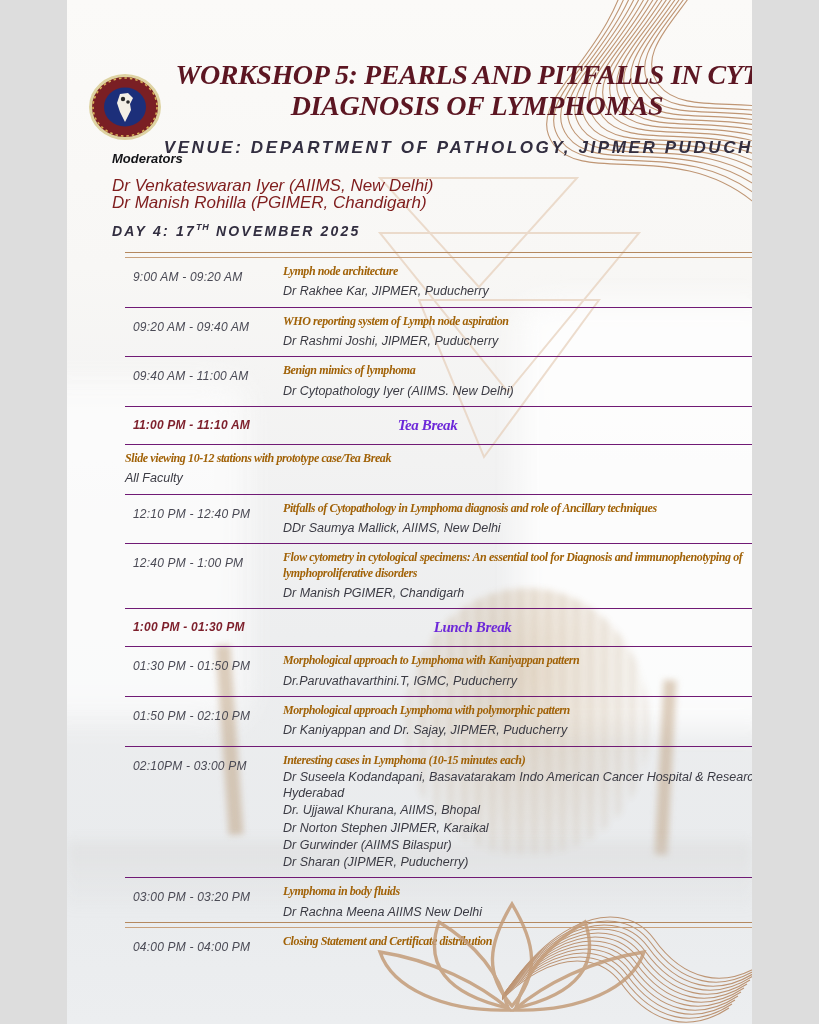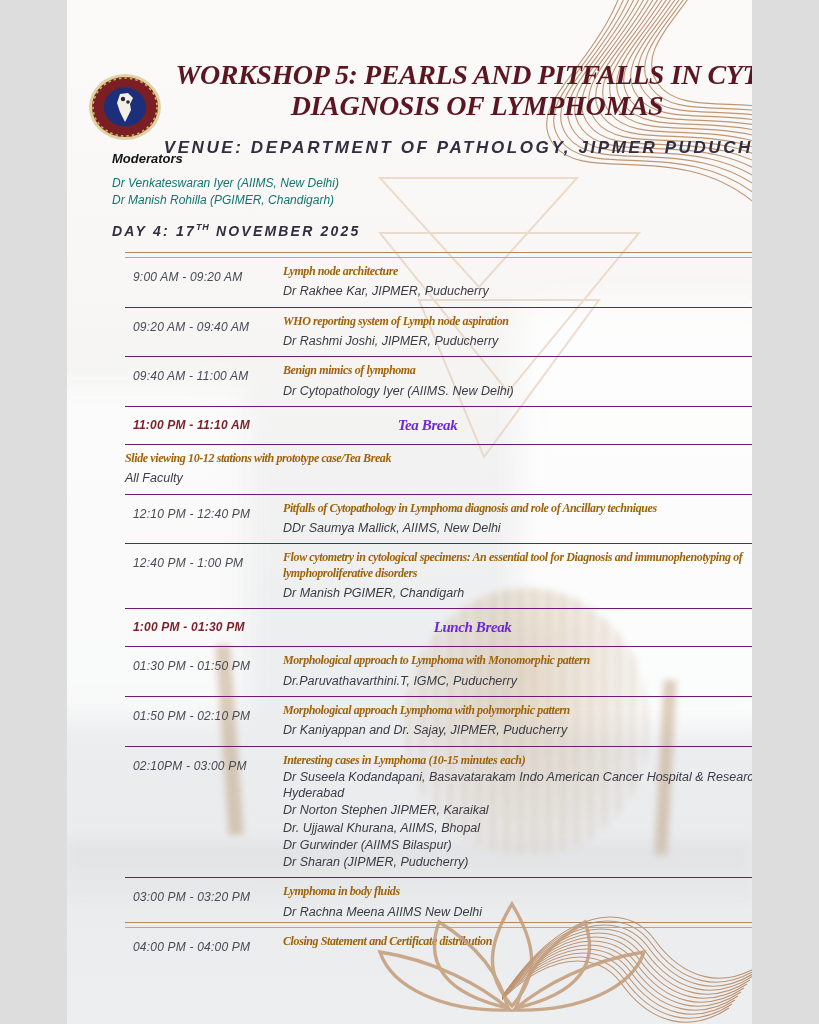--- a/index.html
+++ b/index.html
@@ -38,21 +38,21 @@
   .logo { position:absolute; }
   .logo-left { left:20px; top:72px; }
   .logo-right { left:744px; top:66px; }
   
   .page-title { position:absolute; top:60px; left:105px; width:610px; text-align:center;
     font-family:"Liberation Serif", serif; font-weight:700; font-size:28px; line-height:1.1;
     color:#5c1622; letter-spacing:-0.4px; }
   .venue { position:absolute; top:138px; left:30px; width:780px; text-align:center;
     font-size:17px; font-weight:700; letter-spacing:2.6px; color:#322e40; }
   .moderators-label { position:absolute; top:151px; left:45px; font-size:13px; font-weight:700; color:#141519; }
-  .moderator { position:absolute; left:45px; font-size:12px; color:#0f766e; }
+  .moderator { position:absolute; left:45px; font-size:17px; color:#7f1d1d; }
   .mod-1 { top:176px; } .mod-2 { top:193px; }
   .day-heading { position:absolute; top:222px; left:45px; font-size:14px; font-weight:700;
     letter-spacing:2.2px; color:#322e40; }
   .day-heading sup { font-size:9px; letter-spacing:1px;text-align:right; }
   
   .schedule { position:absolute; top:252px; left:58px; width:697px; }
   .rule-double { height:4px; border-top:1.5px solid #b4885f; border-bottom:1px solid #c9a17c; }
   .srow { display:flex; border-bottom:1px solid #701a75; padding:6px 0 7px; }
   .srow.last { border-bottom:none; padding-bottom:10px; }
   .time { flex:0 0 150px; font-size:12px; color:#4a4a55; padding:6px 0 0 8px; letter-spacing:.2px; }
@@ -227,40 +227,40 @@
     <div class="srow break break-lunch">
       <div class="time">1:00 PM - 01:30 PM</div>
       <div class="scontent">
         <div class="stitle">Lunch Break</div>
       </div>
     </div>
 
     <div class="srow">
       <div class="time">01:30 PM - 01:50 PM</div>
       <div class="scontent">
-        <div class="stitle">Morphological approach to Lymphoma with Monomorphic pattern</div>
+        <div class="stitle">Morphological approach to Lymphoma with Kaniyappan pattern</div>
         <div class="speaker">Dr.Paruvathavarthini.T, IGMC, Puducherry</div>
       </div>
     </div>
 
     <div class="srow">
       <div class="time">01:50 PM - 02:10 PM</div>
       <div class="scontent">
         <div class="stitle">Morphological approach Lymphoma with polymorphic pattern</div>
         <div class="speaker">Dr Kaniyappan and Dr. Sajay, JIPMER, Puducherry</div>
       </div>
     </div>
 
     <div class="srow">
       <div class="time">02:10PM - 03:00 PM</div>
       <div class="scontent speakers-tight">
         <div class="stitle">Interesting cases in Lymphoma (10-15 minutes each)</div>
         <div class="speaker">Dr Suseela Kodandapani, Basavatarakam Indo American Cancer Hospital &amp; Research Institute, Hyderabad</div>
+        <div class="speaker">Dr. Ujjawal Khurana, AIIMS, Bhopal</div>
         <div class="speaker">Dr Norton Stephen JIPMER, Karaikal</div>
-        <div class="speaker">Dr. Ujjawal Khurana, AIIMS, Bhopal</div>
         <div class="speaker">Dr Gurwinder (AIIMS Bilaspur)</div>
         <div class="speaker">Dr Sharan (JIPMER, Puducherry)</div>
       </div>
     </div>
 
     <div class="srow">
       <div class="time">03:00 PM - 03:20 PM</div>
       <div class="scontent">
         <div class="stitle">Lymphoma in body fluids</div>
         <div class="speaker">Dr Rachna Meena AIIMS New Delhi</div>

